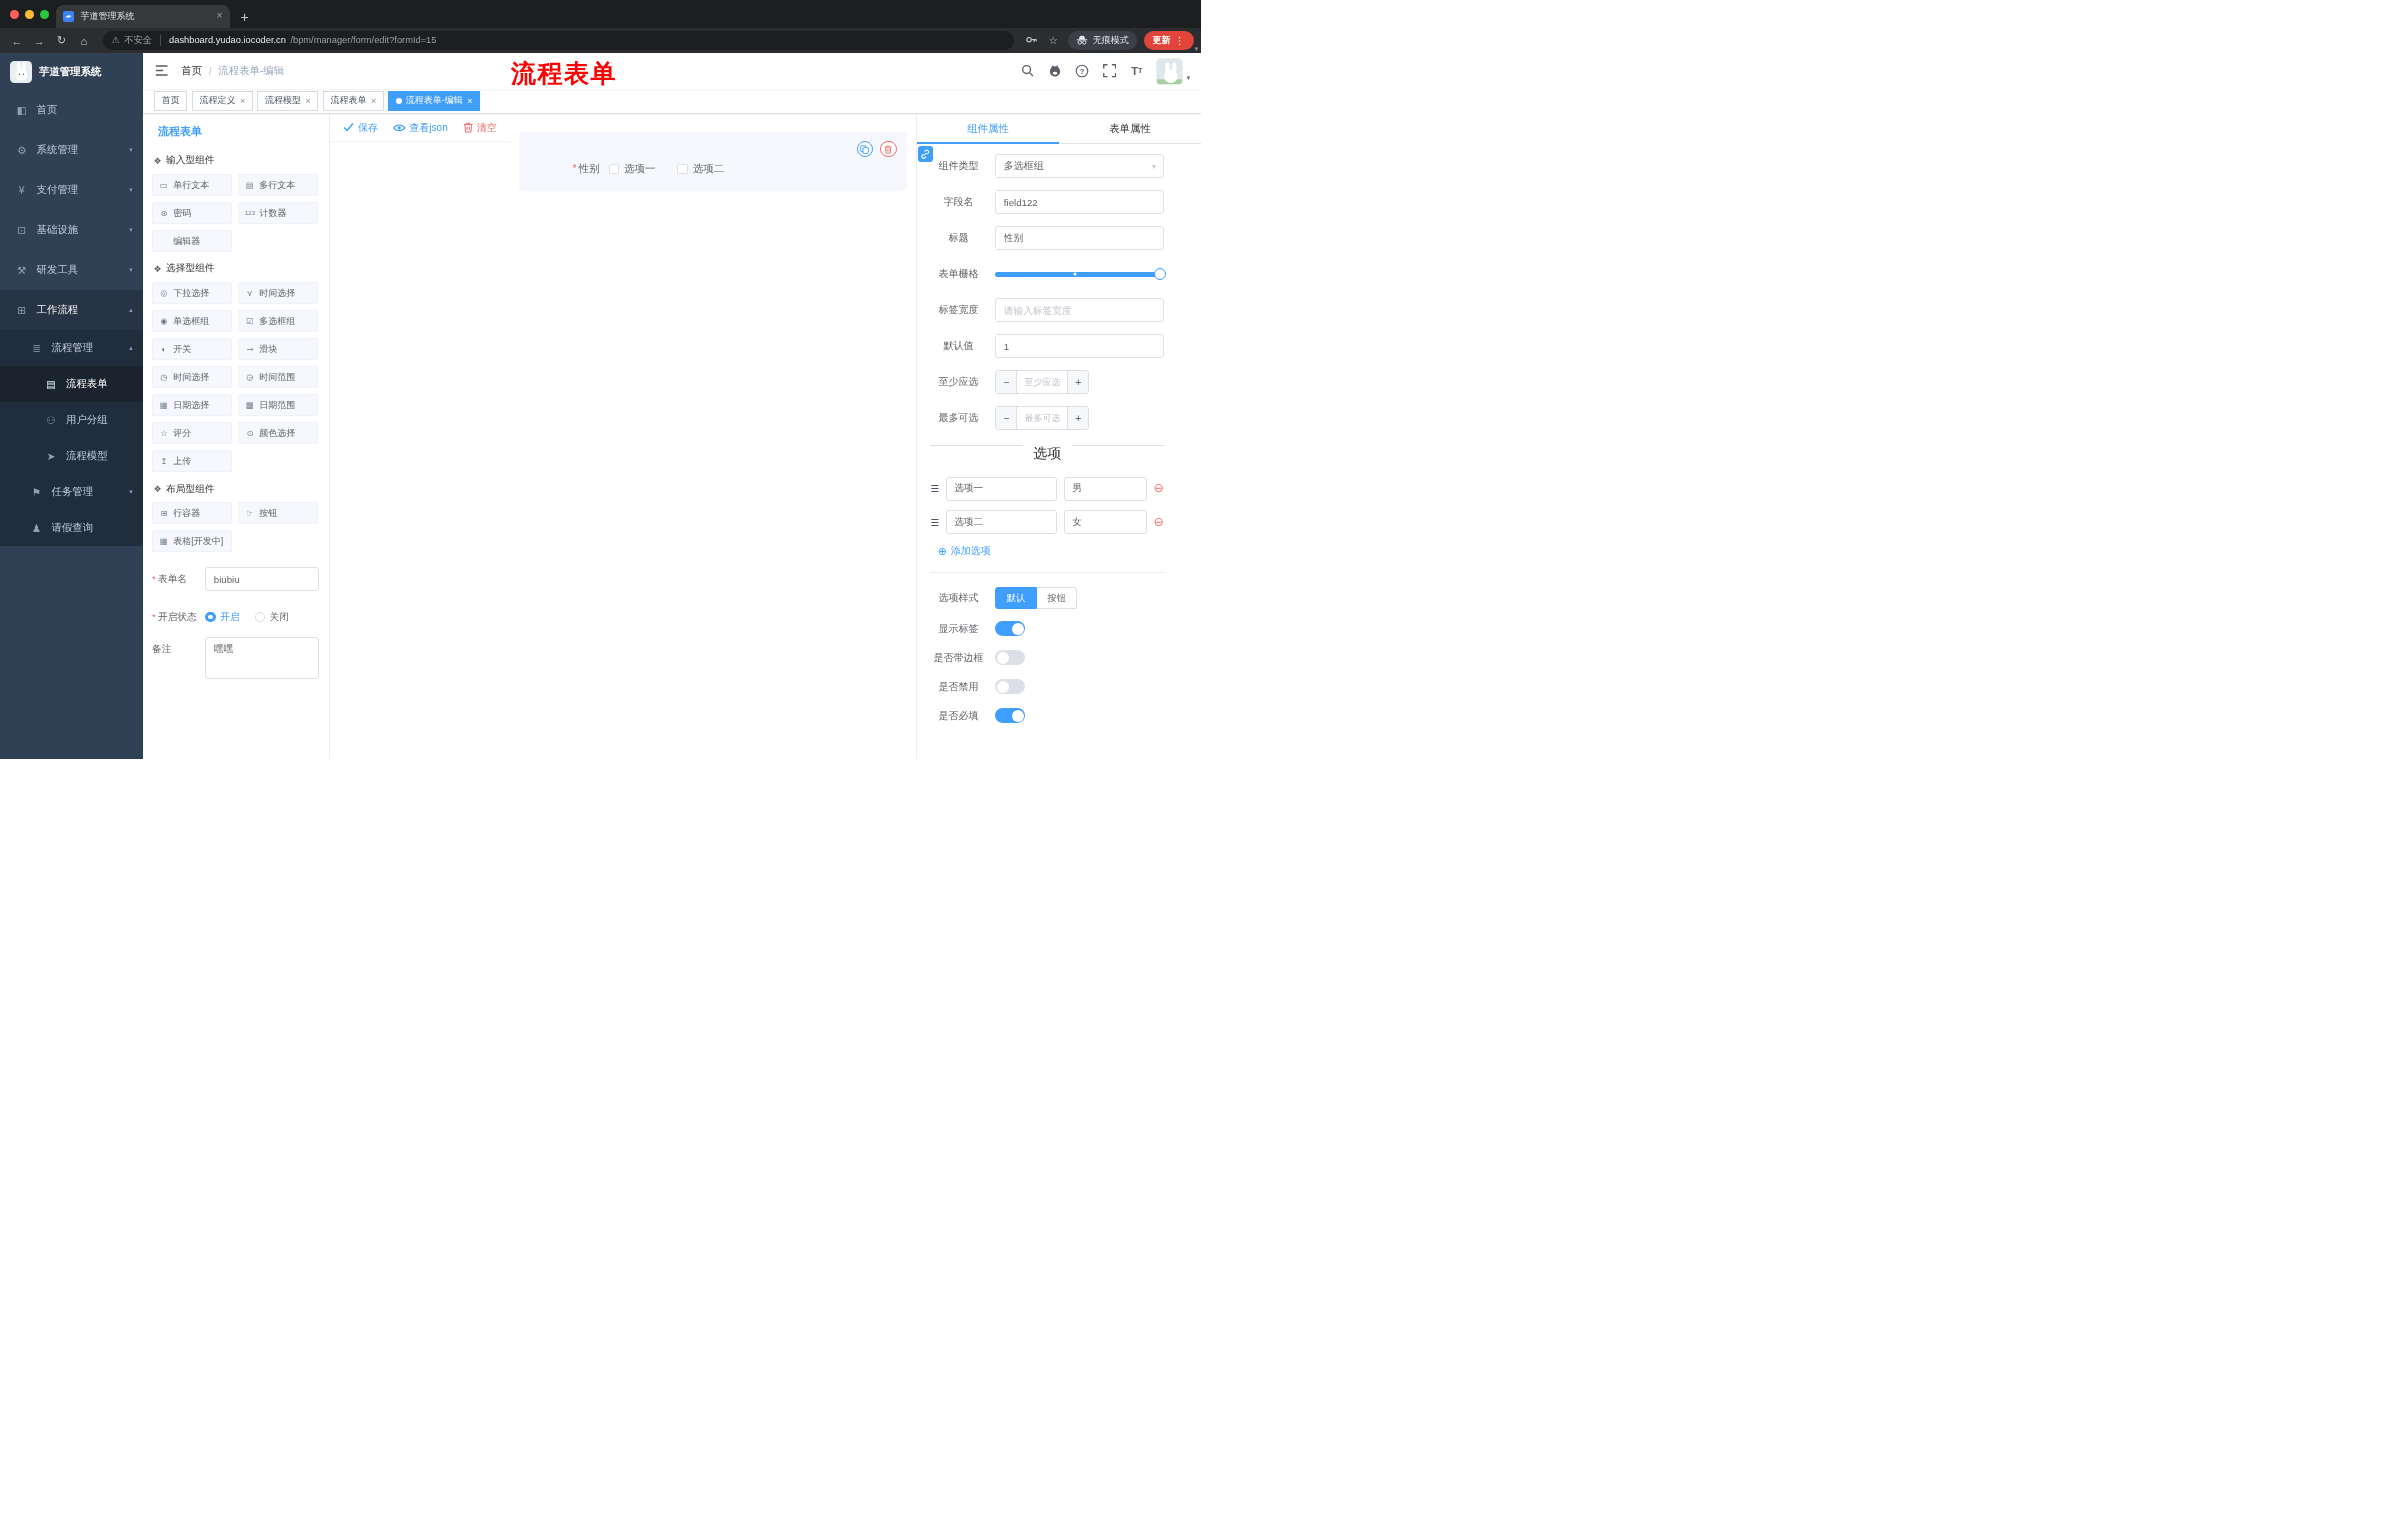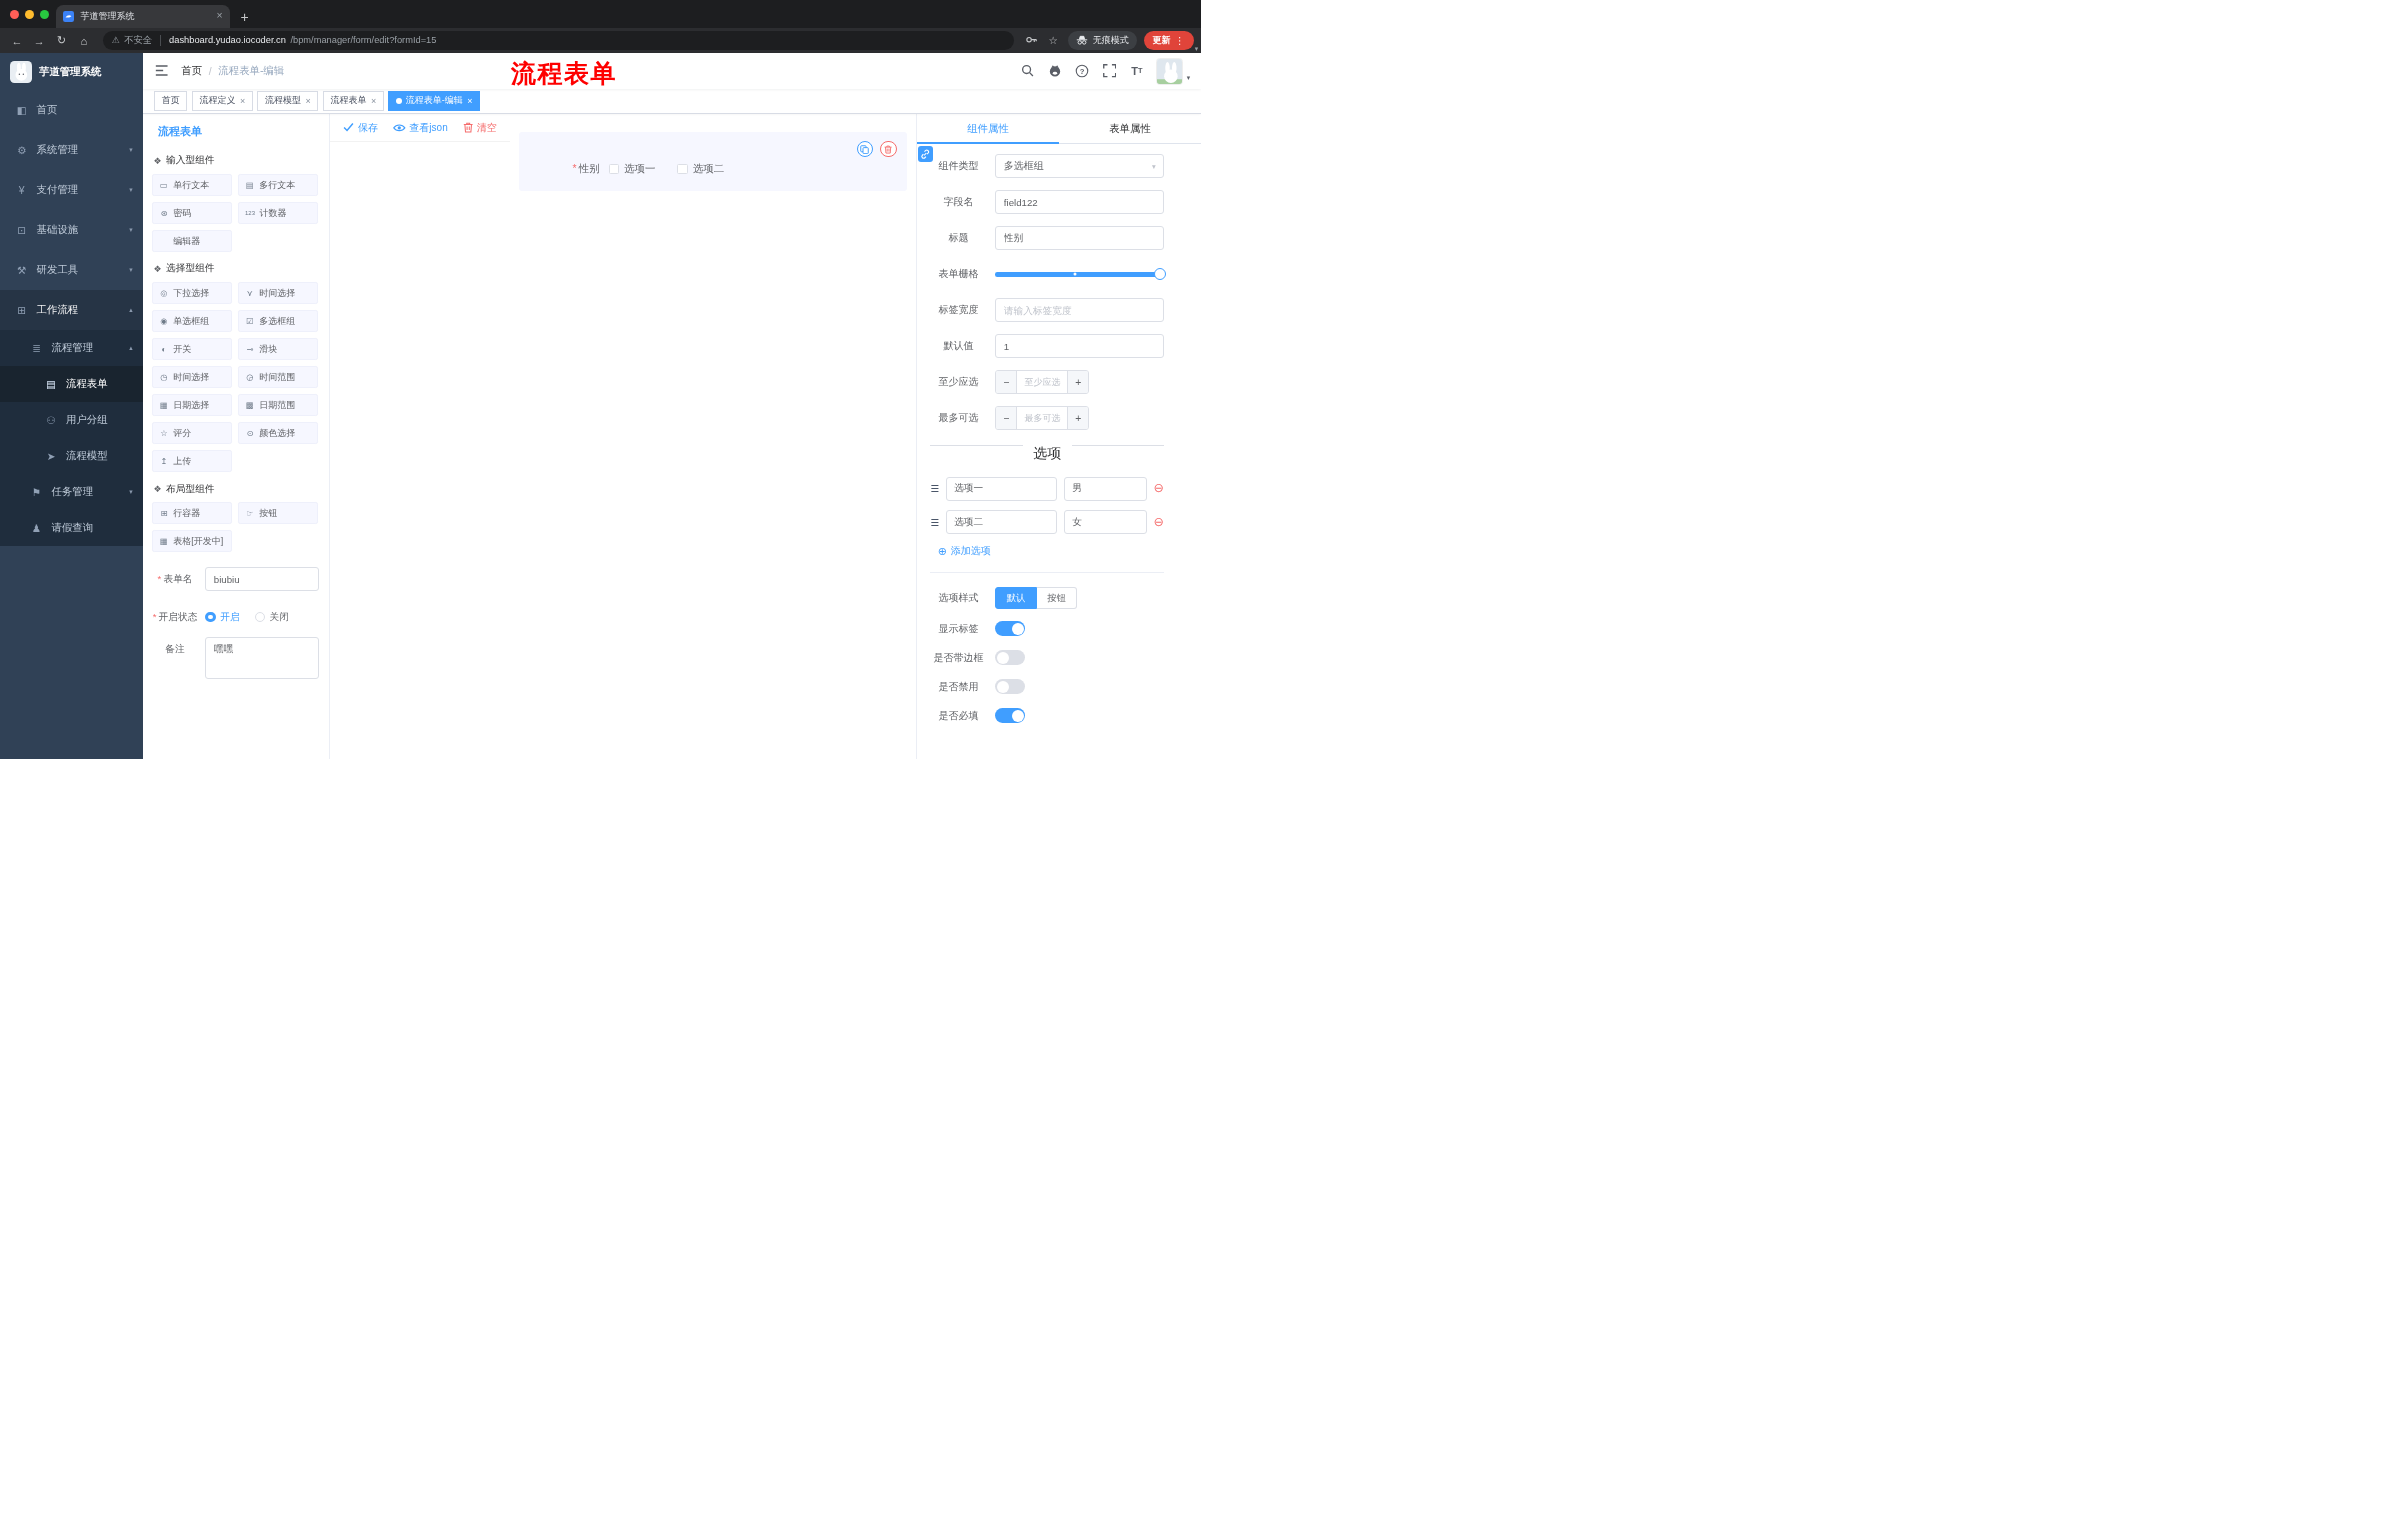--- a/index.html
+++ b/index.html
@@ -72,21 +72,21 @@
   .comp-panel{width:187px;flex-shrink:0;border-right:0.7px solid #ebeef5;padding:7.4px 9px 0 9px;overflow:hidden}
   .panel-title{color:#409eff;font-weight:700;font-size:11px;padding:3px 6px 9px 6px}
   .group-hd{display:flex;align-items:center;gap:4.5px;font-size:9.7px;color:#303133;margin:6px 1.5px 6.7px 1.5px}
   .ghd-ic{color:#606266;font-size:9px}
   .comp-grid{display:flex;flex-wrap:wrap;gap:6px;margin-bottom:10.4px}
   .comp-item{width:80px;height:22px;background:#f6f7ff;border:0.7px solid #eef0fb;border-radius:2.2px;display:flex;align-items:center;gap:4.5px;padding:0 6px;font-size:9px;color:#606266;cursor:move;overflow:hidden;white-space:nowrap}
   .comp-item .ci{color:#6e7a88;font-size:8.2px;min-width:9.7px;text-align:center;flex-shrink:0}
 
   .meta{margin-top:15px;display:flex;flex-direction:column;gap:13.4px;padding-right:1.5px}
   .meta-row{display:flex;gap:7.4px;font-size:9.7px;color:#606266}
-  .meta-label{width:46px;text-align:center;padding-top:6px;flex-shrink:0;white-space:nowrap}
+  .meta-label{width:46px;text-align:left;padding-top:6px;flex-shrink:0;white-space:nowrap}
   .star{color:#f56c6c;font-style:normal;margin-right:2.2px}
   .txt-input{flex:1;height:24px;border:0.7px solid #dcdfe6;border-radius:3px;padding:0 7.4px;font-size:9.7px;color:#606266;outline:none;background:#fff;min-width:0}
   .radio-row{display:flex;align-items:center;gap:15px;padding-top:6px}
   .radio{display:flex;align-items:center;gap:4.5px;font-size:9.7px;color:#606266;cursor:pointer}
   .radio .rb{width:10.4px;height:10.4px;border-radius:50%;border:0.7px solid #dcdfe6;background:#fff;flex-shrink:0}
   .radio.sel{color:#409eff}
   .radio.sel .rb{border:3px solid #409eff}
   .meta textarea{flex:1;height:42px;border:0.7px solid #dcdfe6;border-radius:3px;padding:4.5px 7.4px;font-size:9.7px;color:#606266;resize:none;outline:none;font-family:inherit;min-width:0}
 
   

